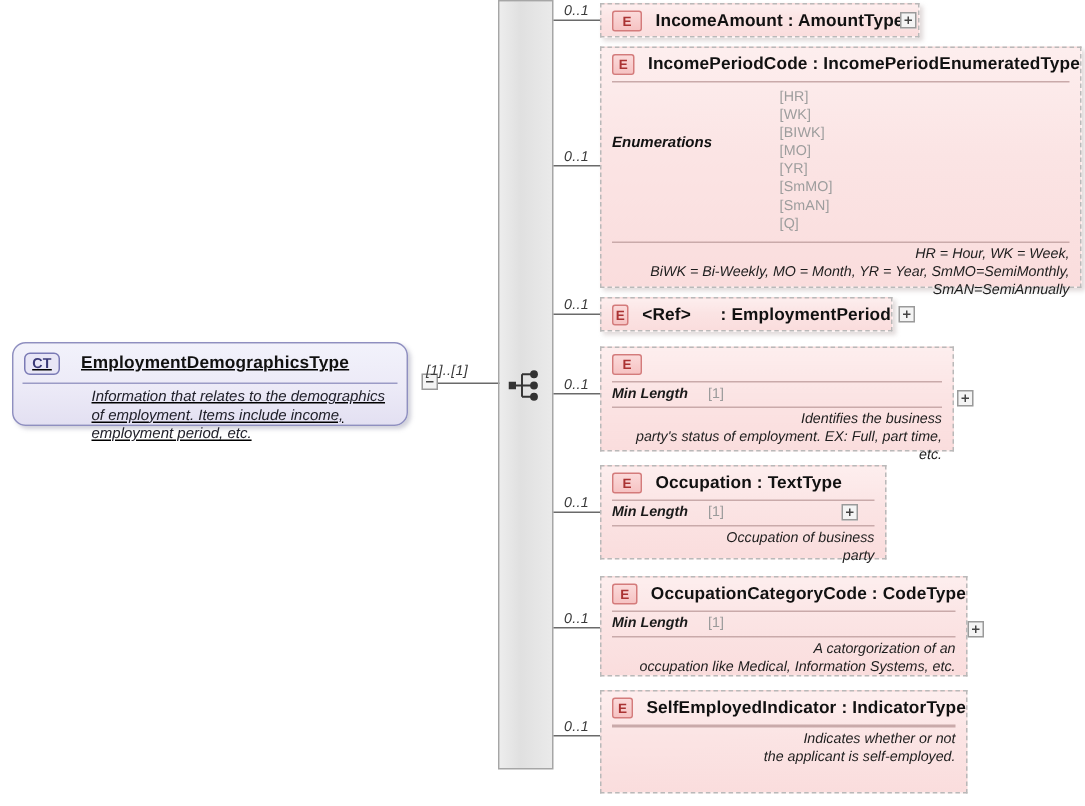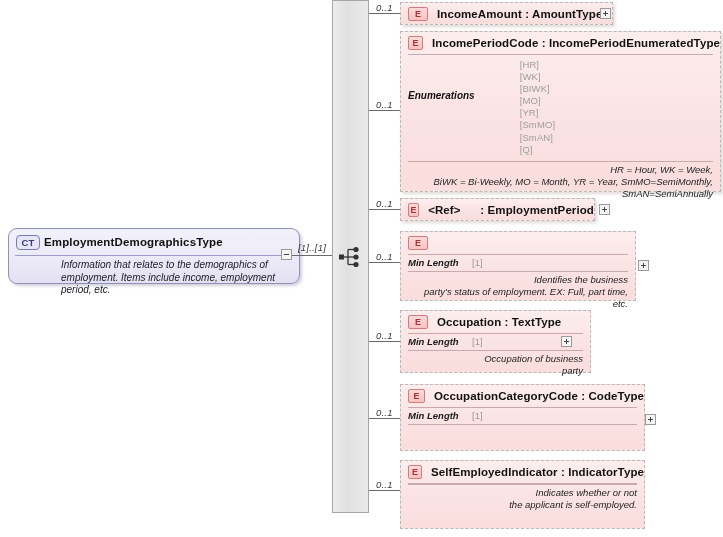--- a/index.html
+++ b/index.html
@@ -5,34 +5,35 @@
   html,body{margin:0;padding:0;background:#ffffff;}
   body{
     width:723px;height:537px;position:relative;overflow:hidden;
     font-family:"Liberation Sans","DejaVu Sans",sans-serif;
     font-size:11px;color:#000;
   }
   #canvas{position:absolute;left:0;top:0;width:723px;height:537px;}
 
   
   .ct-box{
-    position:absolute;left:8px;top:228px;width:292px;height:56px;
+    position:absolute;left:8px;top:228px;width:264px;height:56px;
     background:linear-gradient(to bottom,#f2f2fb 0%,#eceaf7 55%,#e3e0f2 100%);
     border:1px solid #8f8fc0;border-radius:9px;
     box-shadow:2px 2px 3px rgba(120,120,150,.35);
     box-sizing:border-box;
+    text-decoration:underline;
   }
   .ct-head{height:26px;display:flex;align-items:center;padding-left:7px;}
   .ct-badge{
     width:24px;height:15px;border:1px solid #7a7ab5;border-radius:4px;
     background:#e8e6f6;color:#3a3a77;font-size:9.5px;font-weight:bold;
     display:flex;align-items:center;justify-content:center;letter-spacing:.2px;
     box-sizing:border-box;
   }
-  .ct-title{margin-left:4px;font-size:11.5px;font-weight:bold;color:#111;letter-spacing:.15px;}
+  .ct-title{margin-left:14px;font-size:11.5px;font-weight:bold;color:#111;letter-spacing:.15px;}
   .ct-sep{height:1px;background:#9b9bc6;margin:0 6px;}
   .ct-doc{
     padding:3px 8px 0 8px;font-style:italic;font-size:10px;color:#20202a;
     line-height:12.5px;
     margin-left:44px;
   }
 
   
   .toggle-minus{
     position:absolute;left:281px;top:249px;width:11px;height:11px;
@@ -112,21 +113,21 @@
     <div class="ct-head">
       <div class="ct-badge">CT</div>
       <div class="ct-title">EmploymentDemographicsType</div>
     </div>
     <div class="ct-sep"></div>
     <div class="ct-doc">Information that relates to the demographics of employment. Items include income, employment period, etc.</div>
   </div>
 
   <div class="toggle-minus"></div>
 
-  <div class="occ" style="left:298px;top:242px;">[1]..[1]</div>
+  <div class="occ" style="left:284px;top:242px;">[1]..[1]</div>
 
   <div class="hline" style="left:292px;top:255px;width:47px;"></div>
 
   <div class="seq-band"></div>
   <svg class="seq-icon" viewBox="0 0 24 22">
     <line x1="2" y1="11" x2="9" y2="11" stroke="#333" stroke-width="1.3"></line>
     <line x1="9" y1="3.5" x2="9" y2="18.5" stroke="#333" stroke-width="1.3"></line>
     <line x1="9" y1="3.5" x2="15" y2="3.5" stroke="#333" stroke-width="1.3"></line>
     <line x1="9" y1="11" x2="15" y2="11" stroke="#333" stroke-width="1.3"></line>
     <line x1="9" y1="18.5" x2="15" y2="18.5" stroke="#333" stroke-width="1.3"></line>
@@ -228,20 +229,22 @@
     <div class="el-head">
       <div class="e-badge">E</div>
       <div class="el-title">OccupationCategoryCode : CodeType</div>
     </div>
     <div class="el-sep"></div>
     <div class="facet-row">
       <div class="facet-name">Min Length</div>
       <div class="facet-val">[1]</div>
     </div>
     <div class="el-sep"></div>
+    <div class="el-doc" style="white-space:pre-wrap;">A catorgorization of an
+occupation like Medical, Information Systems, etc.</div>
   </div>
   <div class="plus" style="left:645px;top:414px;"></div>
 
   <div class="el" style="left:400px;top:460px;width:245px;height:69px;">
     <div class="el-head">
       <div class="e-badge">E</div>
       <div class="el-title">SelfEmployedIndicator : IndicatorType</div>
     </div>
     <div class="el-sep"></div>
     <div class="el-sep"></div>

